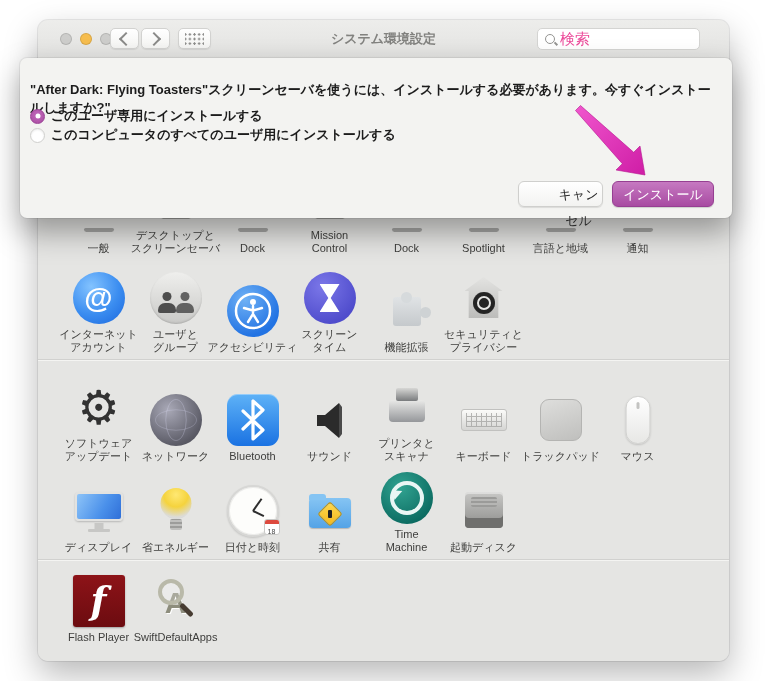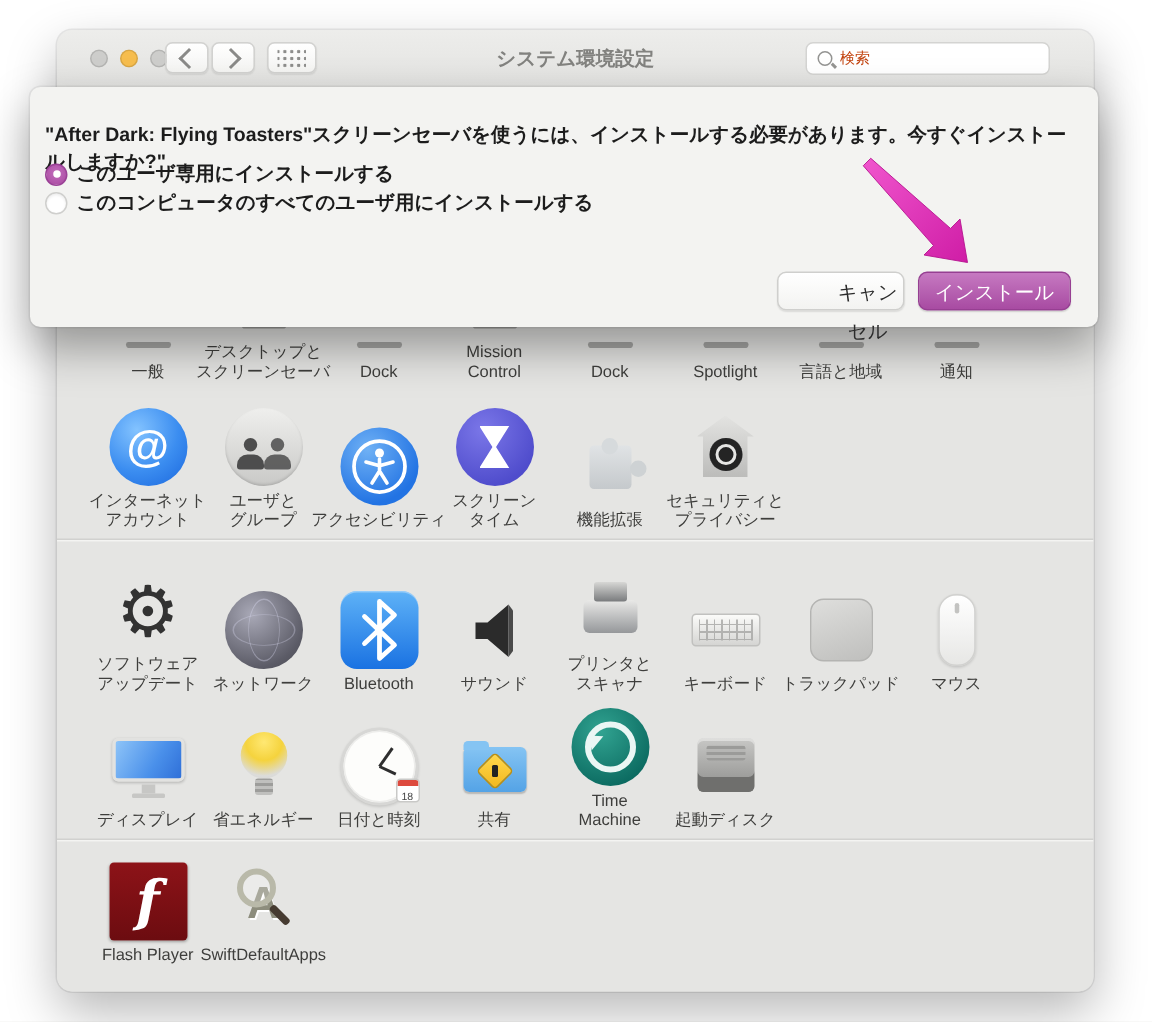--- a/index.html
+++ b/index.html
@@ -19,21 +19,21 @@
   .chev-back{transform:rotate(45deg);margin-left:3px;}
   .chev-fwd{transform:rotate(225deg);margin-right:3px;}
   .dots{width:19px;height:14px;background-image:radial-gradient(#8d8d8b 1px,transparent 1.35px);
     background-size:4.6px 4.6px;background-position:center;}
   .win-title{position:absolute;left:0;right:0;top:0;height:38px;line-height:38px;text-align:center;
     font-size:13px;font-weight:600;color:#82827f;pointer-events:none;}
   .search{position:absolute;left:499px;top:8px;width:163px;height:22px;background:#fff;
     border:1px solid #d4d4d2;border-radius:5px;display:flex;align-items:center;box-sizing:border-box;padding:0 7px;gap:5px;}
   .mag{width:8px;height:8px;border:1.5px solid #949492;border-radius:50%;position:relative;flex-shrink:0;}
   .mag::after{content:"";position:absolute;width:1.5px;height:4px;background:#949492;right:-2px;bottom:-3px;transform:rotate(-45deg);}
-  .search-ph{font-size:10px;color:#c2410c;}
+  .search-ph{font-size:15px;color:#ec4899;}
   
   .sheet{position:absolute;left:20px;top:58px;width:712px;height:160px;background:#f3f3f1;
     border-radius:7px;box-shadow:0 14px 30px rgba(0,0,0,.35),0 0 0 1px rgba(0,0,0,.06);z-index:5;}
   .sheet-msg{position:absolute;left:10px;right:10px;top:23px;font-size:13px;font-weight:600;color:#1c1c1c;}
   .opt{position:absolute;left:10px;display:flex;align-items:center;gap:6px;}
   .opt1{top:49px;} .opt2{top:68px;}
   .radio{width:15px;height:15px;border-radius:50%;box-sizing:border-box;flex-shrink:0;}
   .radio.on{background:radial-gradient(circle at 50% 40%,#c26dbd,#a8489f);border:1px solid #9a4196;position:relative;}
   .radio.on::after{content:"";position:absolute;left:50%;top:50%;width:5px;height:5px;border-radius:50%;
     background:#fff;transform:translate(-50%,-50%);}

